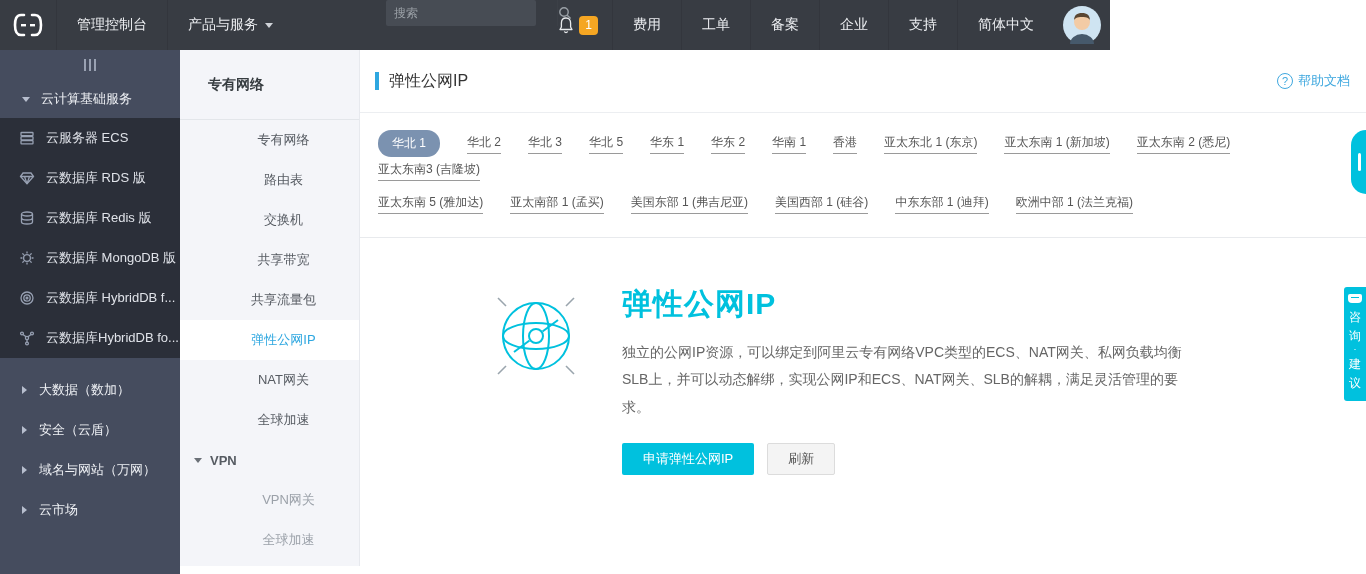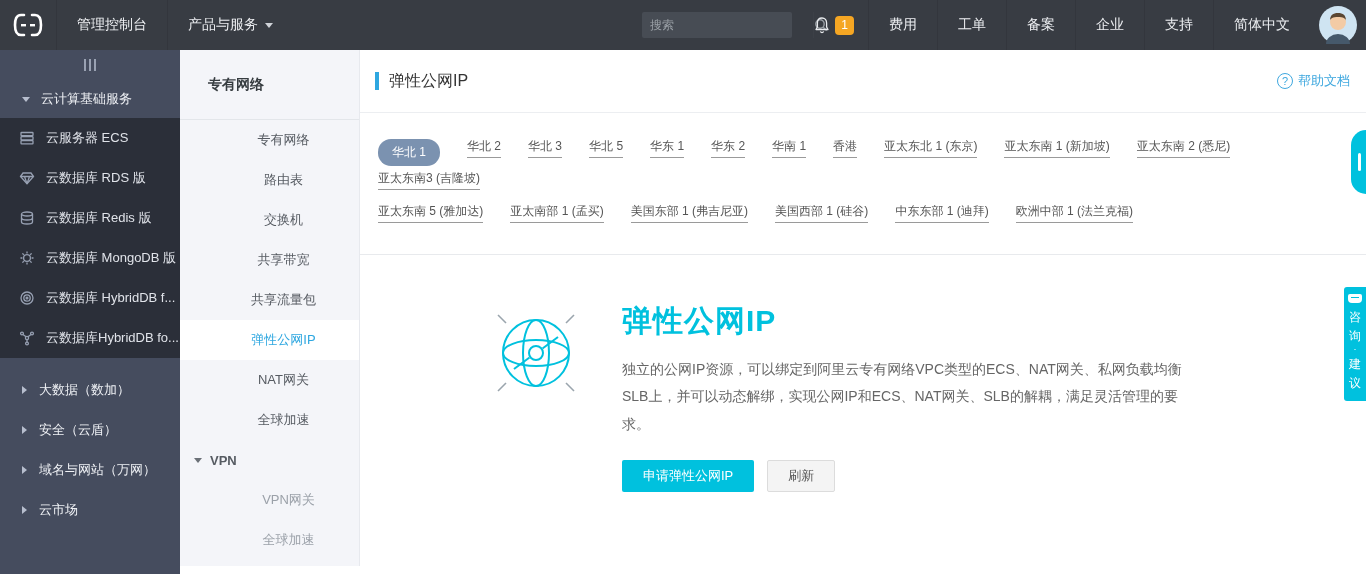--- a/index.html
+++ b/index.html
@@ -1,21 +1,21 @@
 <!DOCTYPE html>
 <html><head>
 <meta charset="utf-8">
 <style>
   * { margin:0; padding:0; box-sizing:border-box; }
   html,body { width:1366px; height:574px; overflow:hidden;
     font-family:"Liberation Sans","DejaVu Sans",sans-serif; background:#fff; }
 
   
-  .topnav { position:absolute; left:0; top:0; width:1366px; height:50px;
-    background:#383c43; display:flex; align-items:center; color:#e8eaed; z-index:30; }
+  .topnav { position:absolute; left:0; top:0; width:1110px; height:50px;
+    background:#383c43; display:flex; color:#e8eaed; z-index:30; }
   .logo-box { width:56px; height:50px; display:flex; align-items:center; justify-content:center; }
   .nav-item { height:50px; display:flex; align-items:center; padding:0 20px;
     font-size:14px; color:#eceef1; cursor:pointer; border-left:1px solid #33363d; }
   .nav-item:last-of-type { border-right:1px solid #33363d; }
   .caret-down-sm { display:inline-block; margin-left:7px; width:0; height:0;
     border-left:4px solid transparent; border-right:4px solid transparent; border-top:5px solid #cfd3d8; }
   .nav-spacer { flex:1; }
   .searchbox { width:150px; height:26px; background:#474c54; border-radius:2px;
     display:flex; align-items:center; margin-right:18px; }
   .searchbox input { flex:1; height:24px; background:transparent; border:none; outline:none;
@@ -62,25 +62,25 @@
     border-bottom:1px solid #eceef1; }
   .title-bar { width:4px; height:18px; background:#2ea7e0; margin-right:10px; }
   .page-title { font-size:16px; color:#333; }
   .header-spacer { flex:1; }
   .help-link { display:flex; align-items:center; font-size:13px; color:#3fa8df; cursor:pointer; }
   .qmark { width:16px; height:16px; border:1px solid #3fa8df; border-radius:50%; font-size:11px;
     display:flex; align-items:center; justify-content:center; margin-right:5px; }
 
   .tabs-area { padding:13px 30px 13px 18px; border-bottom:1px solid #e8eaed; }
   .tab-row { display:flex; flex-wrap:wrap; align-items:center; margin-bottom:9px; }
-  .tab-row:last-child { margin-bottom:18px;align-items:center; }
+  .tab-row:last-child { margin-bottom:10px;align-items:center; }
   .region-tab { font-size:12px; color:#555; margin-right:27px; padding-bottom:2px;
     border-bottom:1px solid #9a9a9a; cursor:pointer; white-space:nowrap; margin-top:4px; }
   .region-tab.selected { background:#7b92b0; color:#fff; border:none; border-radius:13px;
-    padding:5px 14px; margin-top:13px; }
+    padding:5px 14px; margin-top:4px; }
 
   .hero { display:flex; padding:46px 0 0 130px; }
   .globe-wrap { width:92px; height:92px; flex:0 0 92px; margin-top:6px; }
   .hero-text { margin-left:40px; width:565px; }
   .hero-heading { font-size:30px; font-weight:bold; color:#00c1de; letter-spacing:1px; }
   .hero-desc { margin-top:14px; font-size:14px; color:#666; line-height:1.95; }
   .hero-buttons { margin-top:22px; display:flex; gap:13px; }
   .btn-primary { height:32px; padding:0 21px; background:#00c1de; color:#fff; border:none;
     font-size:13px; border-radius:2px; cursor:pointer; font-family:inherit; }
   .btn-secondary { height:32px; padding:0 20px; background:#f4f4f4; color:#555;

